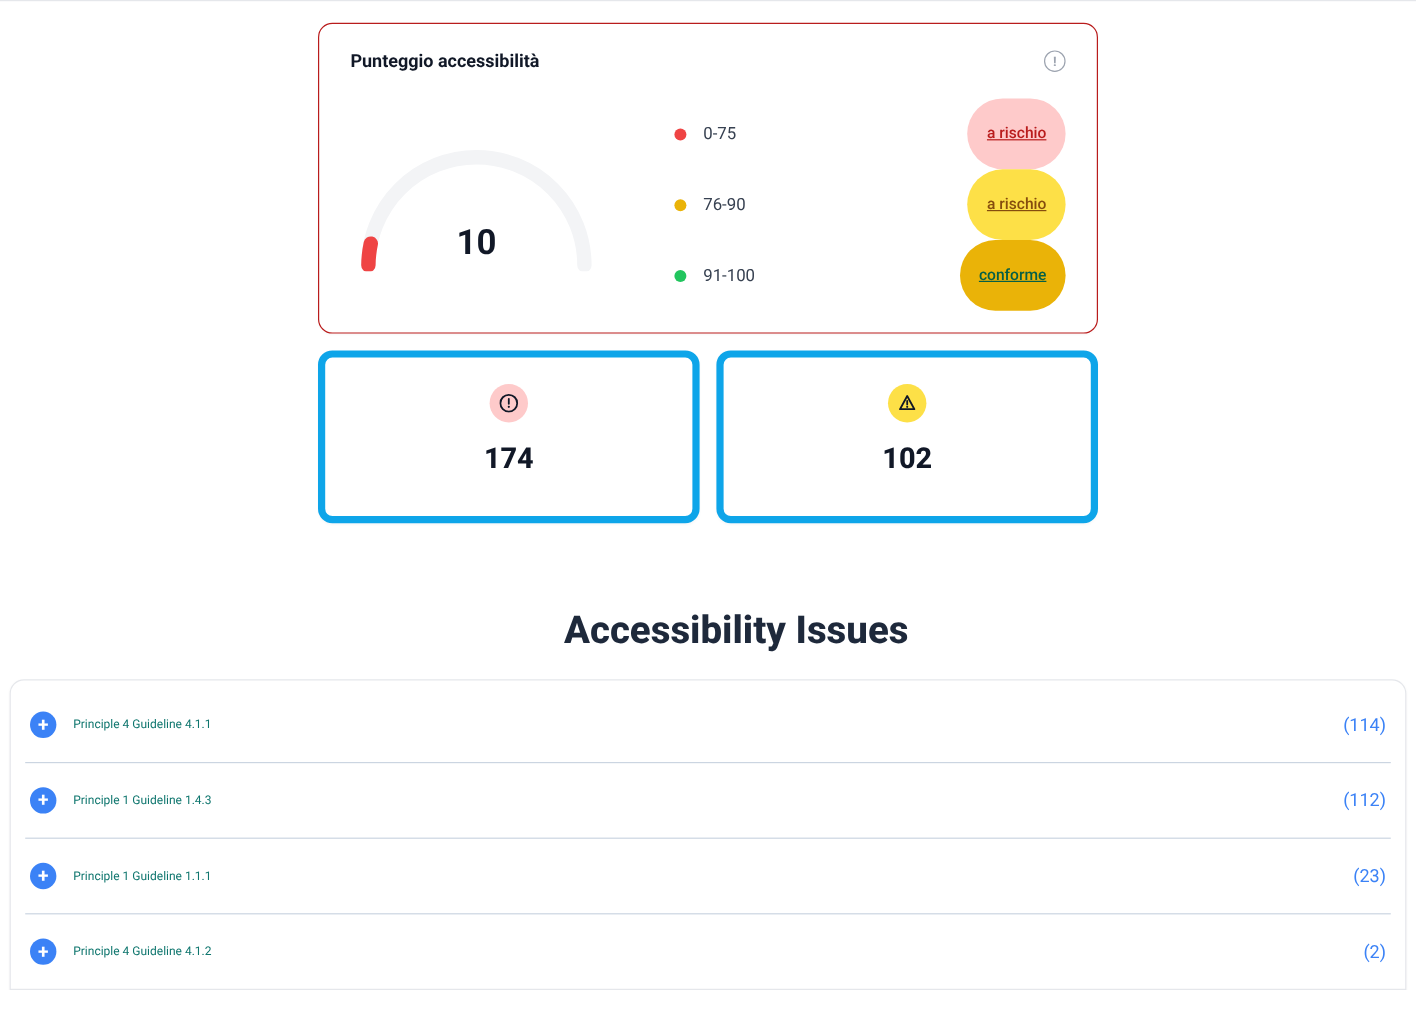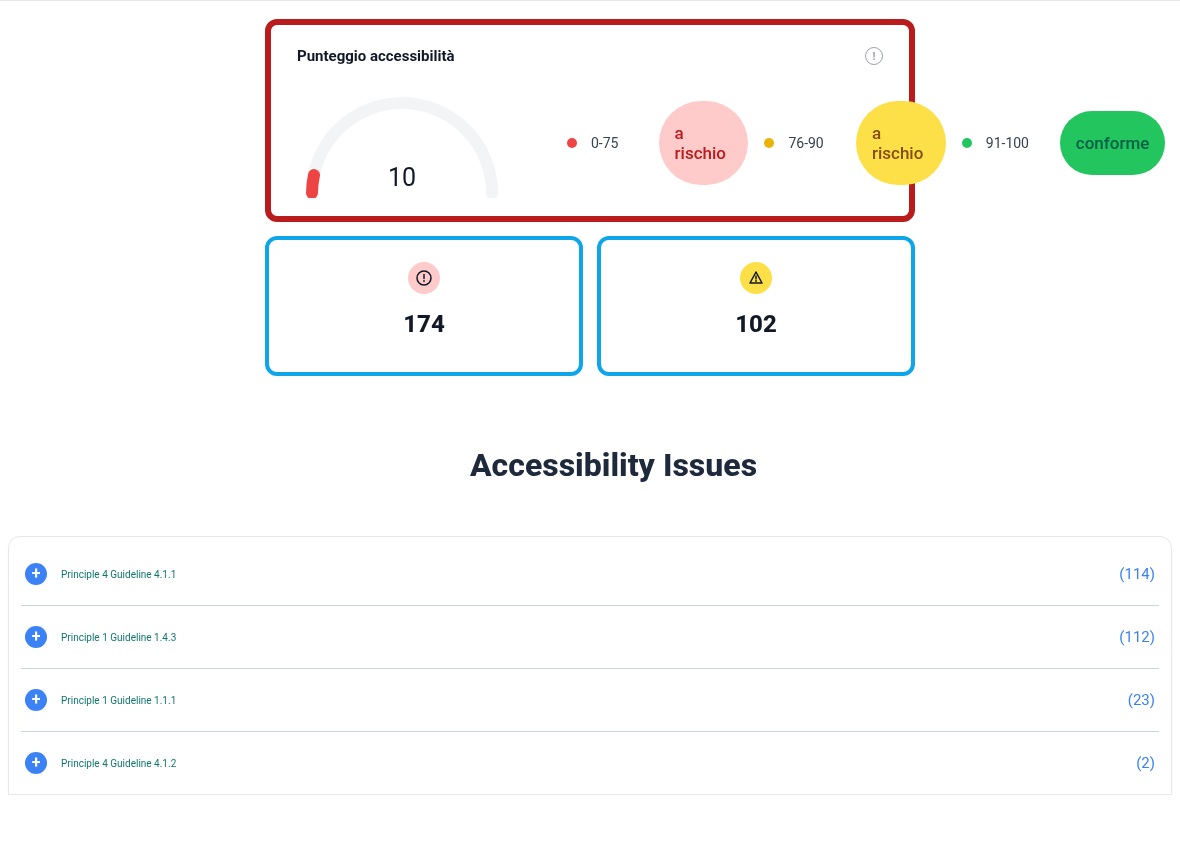--- a/index.html
+++ b/index.html
@@ -9,21 +9,21 @@
       color: #1e293b;
       width: 1180px;
       padding-top: 8px;
       border-top: 1px solid #e5e7eb;
     }
     .dashboard-wrap {
       width: 650px;
       margin: 10px auto 0;
     }
     .score-card {
-      border: 6px solid #b91c1c;
+      border: 1px solid #b91c1c;
       border-radius: 12px;
       padding: 22px 26px 18px;
       margin-bottom: 14px;
       box-shadow: 0 1px 2px rgba(0,0,0,0.03);
     }
     .score-header {
       display: flex;
       justify-content: space-between;
       align-items: center;
       margin-bottom: 18px;
@@ -52,30 +52,29 @@
       flex-shrink: 0;
       display: flex;
       align-items: flex-end;
       justify-content: center;
     }
     .gauge-svg {
       position: absolute;
       top: 0; left: 0;
     }
     .gauge-value {
-      font-size: 25px;
-      font-weight: 400;
+      font-size: 29px;
+      font-weight: 700;
       color: #111827;
       padding-bottom: 6px;
     }
     .legend {
       flex: 1;
       display: flex;
-      flex-direction: row;
-      gap: 16px;
+      flex-direction: column;
       padding-top: 4px;
     }
     .legend-row {
       display: flex;
       align-items: center;
       gap: 14px;
     }
     .dot {
       width: 10px; height: 10px; border-radius: 50%;
       flex-shrink: 0;
@@ -85,33 +84,34 @@
     .dot-green { background: #22c55e; }
     .legend-range {
       font-size: 14px;
       color: #374151;
       width: 60px;
     }
     .pill {
       margin-left: auto;
       padding: 22px 16px;
       border-radius: 999px;
-      font-size: 17px;
+      font-size: 13px;
       font-weight: 500;
+      text-decoration: underline;
     }
     .pill-red { background: #fecaca; color: #b91c1c; }
     .pill-yellow { background: #fde047; color: #854d0e; }
-    .pill-green { background: #22c55e; color: #065f46; }
+    .pill-green { background: #eab308; color: #065f46; }
     .stat-cards {
       display: flex;
       gap: 14px;
     }
     .stat-card {
       flex: 1;
-      border: 4px solid #0ea5e9;
+      border: 6px solid #0ea5e9;
       border-radius: 12px;
       padding: 22px 10px 24px;
       text-align: center;
       box-shadow: 0 1px 2px rgba(0,0,0,0.03);
     }
     .stat-icon {
       width: 32px; height: 32px;
       border-radius: 50%;
       margin: 0 auto 16px;
       display: flex; align-items: center; justify-content: center;
@@ -126,21 +126,21 @@
     }
     .stat-label {
       font-size: 14px;
       color: #6b7280;
     }
     .issues-title {
       text-align: center;
       font-size: 32px;
       font-weight: 800;
       color: #1e293b;
-      margin: 70px 0 52px;
+      margin: 70px 0 22px;
       padding-left: 47px;
     }
     .issues-panel {
       margin: 0 8px;
       border: 1px solid #e5e7eb;
       border-top-left-radius: 12px;
       border-top-right-radius: 12px;
       padding: 6px 12px 0;
       box-shadow: 0 1px 2px rgba(0,0,0,0.03);
     }

